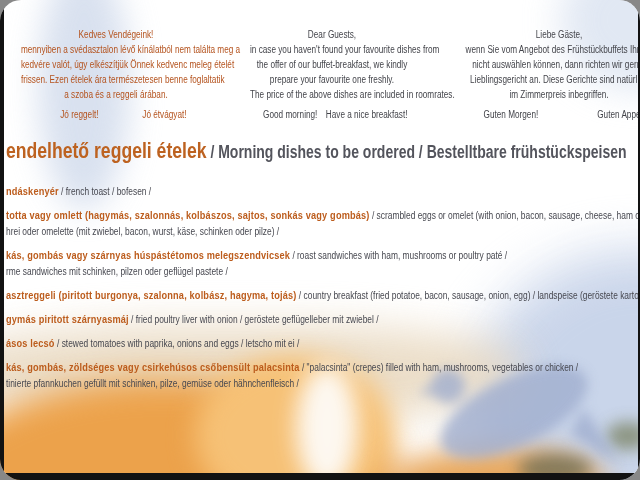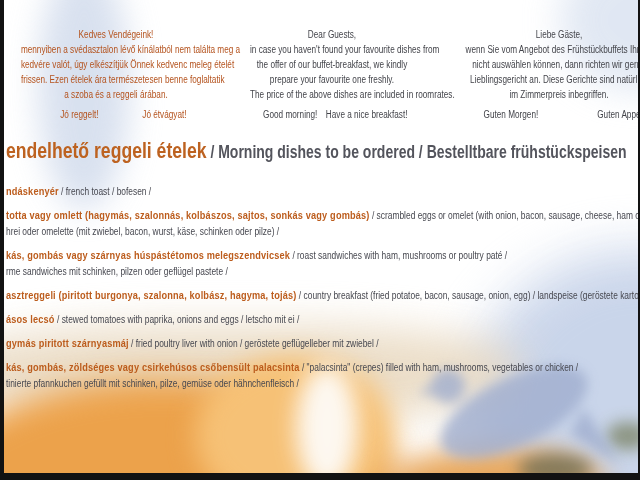--- a/index.html
+++ b/index.html
@@ -1,18 +1,19 @@
 <!DOCTYPE html>
 <html><head>
 <meta charset="utf-8">
 <style>
   html,body{margin:0;padding:0;background:#888;}
   .page{
     position:relative;width:640px;height:480px;overflow:hidden;background:#ffffff;
     font-family:"Liberation Sans",sans-serif;
+    border-radius:21px;
   }
   
   .bg{position:absolute;inset:0;z-index:0;}
   .blob{position:absolute;border-radius:50%;}
   .bg-blue-band{left:38px;top:-40px;width:92px;height:250px;background:#ccd7ea;filter:blur(16px);opacity:.75;}
   .bg-blue-corner{left:560px;top:-50px;width:160px;height:140px;background:#d4deee;filter:blur(18px);opacity:.7;}
   .bg-blue-right{left:470px;top:250px;width:340px;height:310px;background:#c7d3e9;filter:blur(26px);opacity:.95;}
   .bg-beige{left:-50px;top:325px;width:570px;height:95px;background:#e8d8bf;filter:blur(20px);opacity:.85;border-radius:40%;}
   .bg-egg{left:-70px;top:378px;width:470px;height:230px;background:#eca24b;filter:blur(16px);}
   .bg-yolk{left:195px;top:355px;width:200px;height:160px;background:#f6c176;filter:blur(13px);}
@@ -131,25 +132,25 @@
       <div class="item">
         <div class="l1"><span class="i-hu">kás, gombás vagy szárnyas húspástétomos melegszendvicsek</span><span> / roast sandwiches with ham, mushrooms or poultry paté /</span></div>
         <div class="l2">rme sandwiches mit schinken, pilzen oder geflügel pastete /</div>
       </div>
 
       <div class="item">
         <div class="l1"><span class="i-hu">asztreggeli (piritott burgonya, szalonna, kolbász, hagyma, tojás)</span><span> / country breakfast (fried potatoe, bacon, sausage, onion, egg) / landspeise (geröstete kartoffel, bacon, wurst, zwie</span></div>
       </div>
 
       <div class="item">
-        <div class="l1"><span class="i-hu">ásos lecsó</span><span> / stewed tomatoes with paprika, onions and eggs / letscho mit ei /</span></div>
+        <div class="l1"><span class="i-hu">gymás piritott szárnyasmáj</span><span> / fried poultry liver with onion / geröstete geflügelleber mit zwiebel /</span></div>
       </div>
 
       <div class="item">
-        <div class="l1"><span class="i-hu">gymás piritott szárnyasmáj</span><span> / fried poultry liver with onion / geröstete geflügelleber mit zwiebel /</span></div>
+        <div class="l1"><span class="i-hu">ásos lecsó</span><span> / stewed tomatoes with paprika, onions and eggs / letscho mit ei /</span></div>
       </div>
 
 
 
       <div class="item">
         <div class="l1"><span class="i-hu">kás, gombás, zöldséges vagy csirkehúsos csőbensült palacsinta</span><span> / "palacsinta" (crepes) filled with ham, mushrooms, vegetables or chicken /</span></div>
         <div class="l2">tinierte pfannkuchen gefüllt mit schinken, pilze, gemüse oder hähnchenfleisch /</div>
       </div>
 
     </div>

